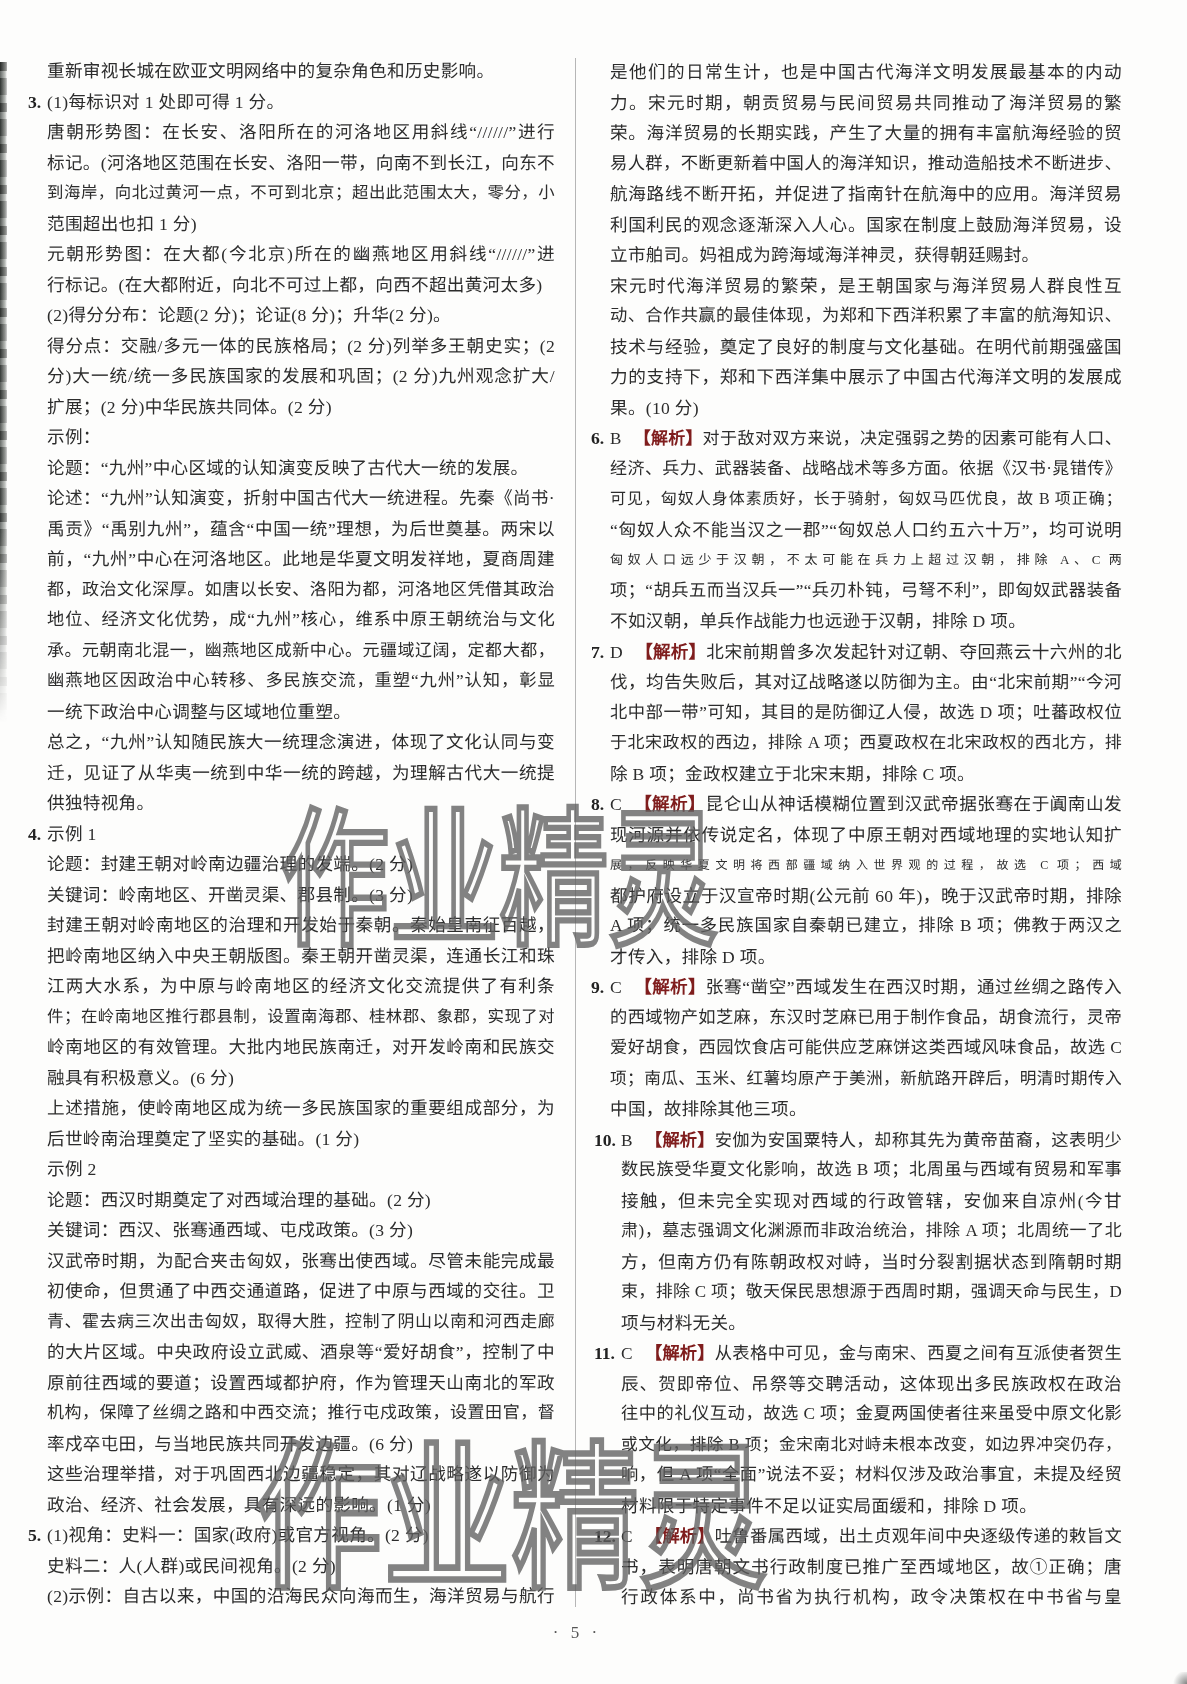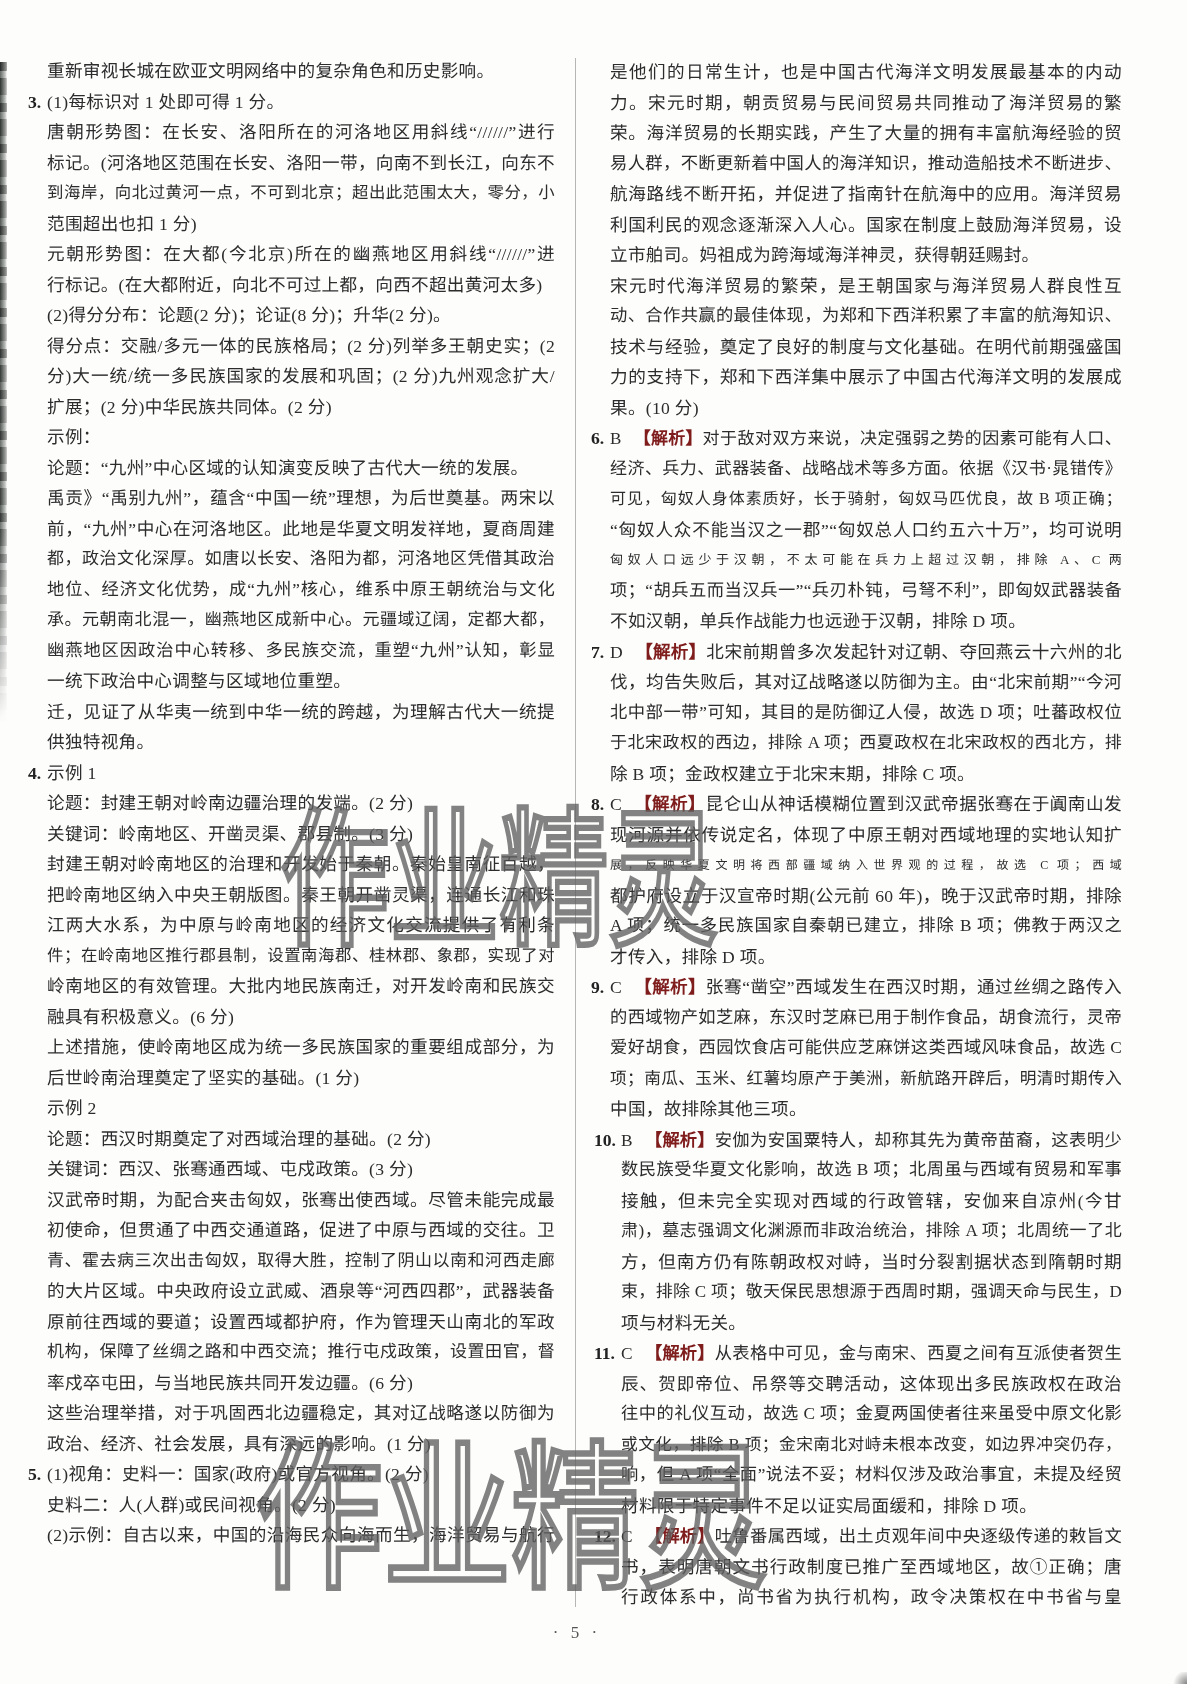--- a/index.html
+++ b/index.html
@@ -150,39 +150,45 @@
       <div class="line">
         <div class="txt" style=""><span class="body">扩展；(2 分)中华民族共同体。(2 分)</span></div>
       </div>
       <div class="line">
         <div class="txt" style=""><span class="body">示例：</span></div>
       </div>
       <div class="line">
         <div class="txt" style=""><span class="body">论题：“九州”中心区域的认知演变反映了古代大一统的发展。</span></div>
       </div>
       <div class="line full">
+        <div class="txt" style=""><span class="body">论述：“九州”认知演变，折射中国古代大一统进程。先秦《尚书·</span></div>
+      </div>
+      <div class="line full">
         <div class="txt" style=""><span class="body">禹贡》“禹别九州”，蕴含“中国一统”理想，为后世奠基。两宋以</span></div>
       </div>
       <div class="line full">
         <div class="txt" style=""><span class="body">前，“九州”中心在河洛地区。此地是华夏文明发祥地，夏商周建</span></div>
       </div>
       <div class="line full">
         <div class="txt" style="font-size: 17px;"><span class="body">都，政治文化深厚。如唐以长安、洛阳为都，河洛地区凭借其政治</span></div>
       </div>
       <div class="line full">
         <div class="txt" style="font-size: 17.3px;"><span class="body">地位、经济文化优势，成“九州”核心，维系中原王朝统治与文化传</span></div>
       </div>
       <div class="line full">
         <div class="txt" style="font-size: 17px;"><span class="body">承。元朝南北混一，幽燕地区成新中心。元疆域辽阔，定都大都，</span></div>
       </div>
       <div class="line full">
         <div class="txt" style="font-size: 17.3px;"><span class="body">幽燕地区因政治中心转移、多民族交流，重塑“九州”认知，彰显大</span></div>
       </div>
       <div class="line">
         <div class="txt" style=""><span class="body">一统下政治中心调整与区域地位重塑。</span></div>
+      </div>
+      <div class="line full">
+        <div class="txt" style=""><span class="body">总之，“九州”认知随民族大一统理念演进，体现了文化认同与变</span></div>
       </div>
       <div class="line full">
         <div class="txt" style=""><span class="body">迁，见证了从华夷一统到中华一统的跨越，为理解古代大一统提</span></div>
       </div>
       <div class="line">
         <div class="txt" style=""><span class="body">供独特视角。</span></div>
       </div>
       <div class="line">
         <span class="num">4.</span>
         <div class="txt" style=""><span class="body">示例 1</span></div>
@@ -229,21 +235,21 @@
       <div class="line full">
         <div class="txt" style=""><span class="body">汉武帝时期，为配合夹击匈奴，张骞出使西域。尽管未能完成最</span></div>
       </div>
       <div class="line full">
         <div class="txt" style=""><span class="body">初使命，但贯通了中西交通道路，促进了中原与西域的交往。卫</span></div>
       </div>
       <div class="line full">
         <div class="txt" style="font-size: 17px;"><span class="body">青、霍去病三次出击匈奴，取得大胜，控制了阴山以南和河西走廊</span></div>
       </div>
       <div class="line full">
-        <div class="txt" style=""><span class="body">的大片区域。中央政府设立武威、酒泉等“河西四郡”，武器装备</span></div>
+        <div class="txt" style=""><span class="body">的大片区域。中央政府设立武威、酒泉等“爱好胡食”，控制了中</span></div>
       </div>
       <div class="line full">
         <div class="txt" style=""><span class="body">原前往西域的要道；设置西域都护府，作为管理天山南北的军政</span></div>
       </div>
       <div class="line full">
         <div class="txt" style="font-size: 17px;"><span class="body">机构，保障了丝绸之路和中西交流；推行屯戍政策，设置田官，督</span></div>
       </div>
       <div class="line">
         <div class="txt" style=""><span class="body">率戍卒屯田，与当地民族共同开发边疆。(6 分)</span></div>
       </div>

